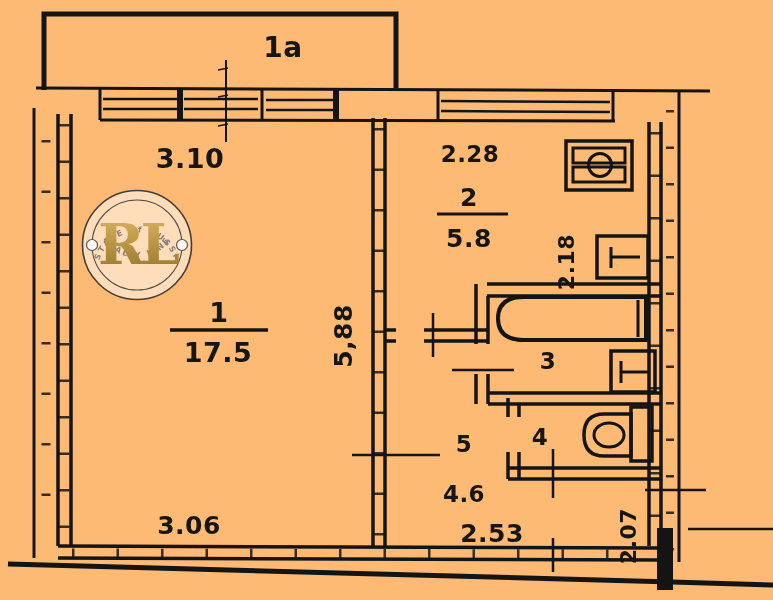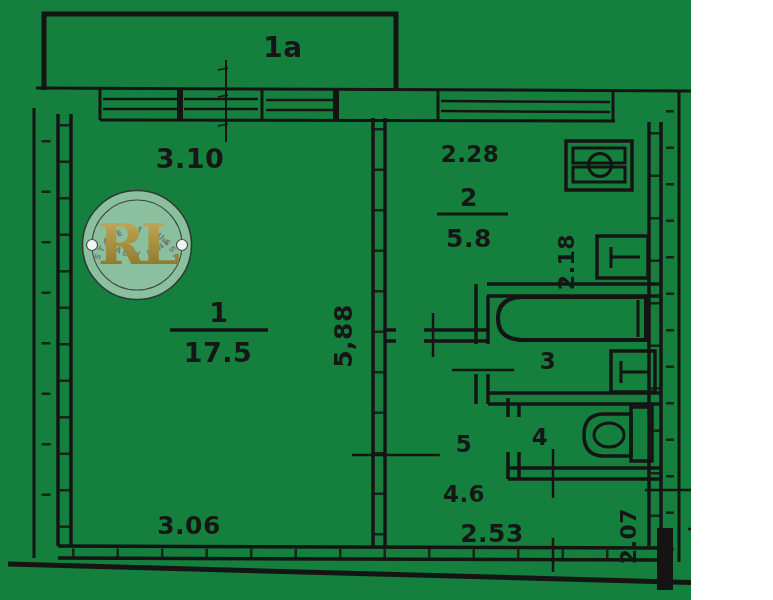--- a/index.html
+++ b/index.html
@@ -1,16 +1,16 @@
 <!DOCTYPE html>
 <html><head>
 <meta charset="utf-8">
 <style>
   html,body{margin:0;padding:0;background:#ffffff;}
-  .page{width:691px;height:600px;position:relative;overflow:hidden;background:#15803d;}
+  .page{width:773px;height:600px;position:relative;overflow:hidden;background:#fdba74;}
   svg{display:block;}
   .wall{stroke:#141414;fill:none;}
   .thin{stroke:#141414;fill:none;}
   .num{font-family:"DejaVu Sans",sans-serif;font-weight:bold;fill:#161616;letter-spacing:0.5px;}
   .stamp-arc{font-family:"DejaVu Sans",sans-serif;font-size:8px;letter-spacing:2.2px;fill:#7a7a7a;font-weight:bold;}
   .monogram{font-family:"DejaVu Serif",serif;font-weight:bold;font-size:56px;letter-spacing:-4px;}
   .hatch{stroke:#141414;fill:none;opacity:.85;}
 </style>
 </head>
 <body>

